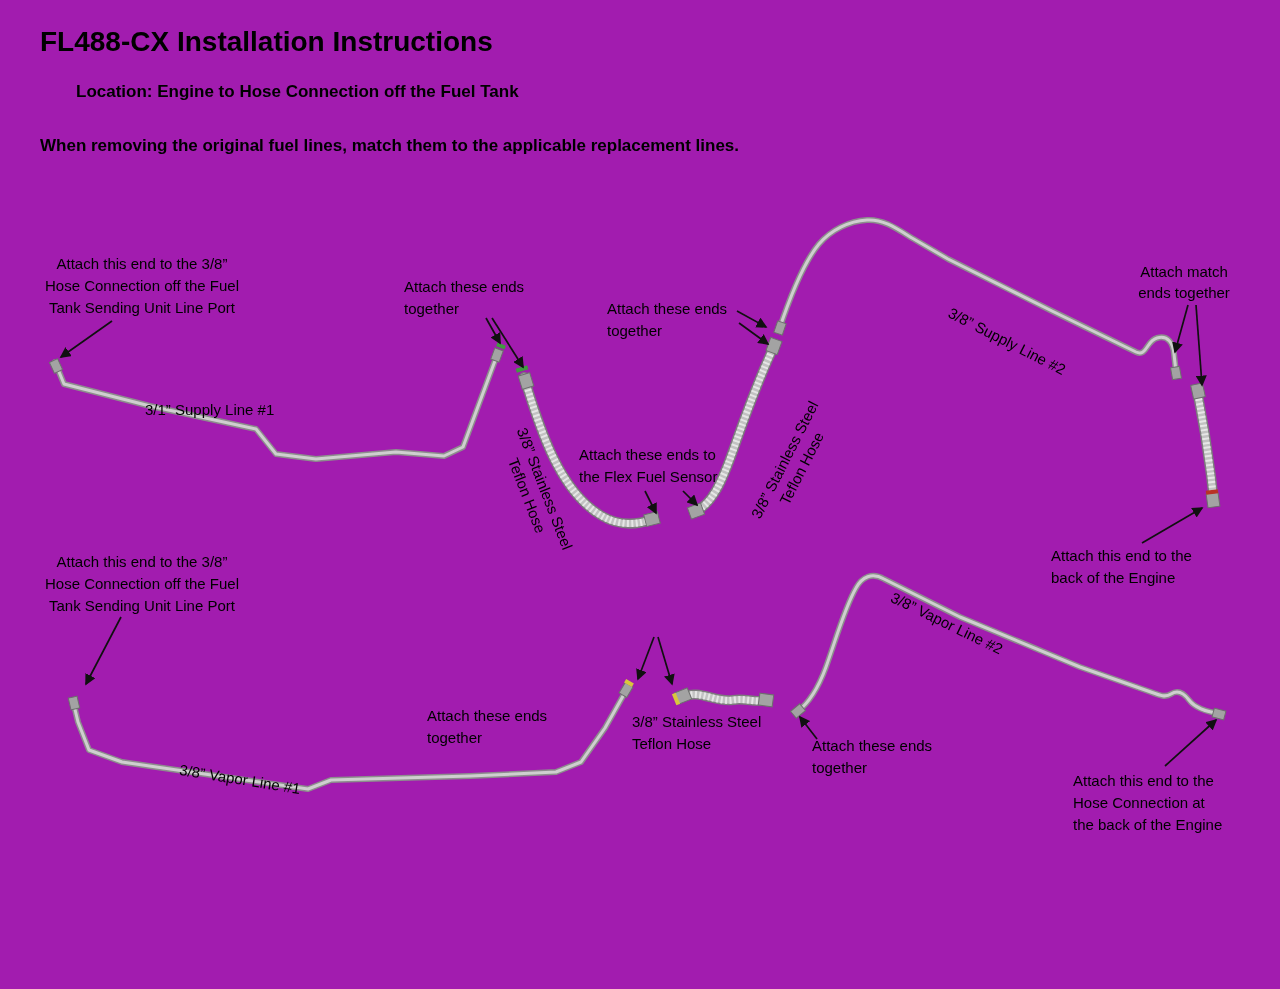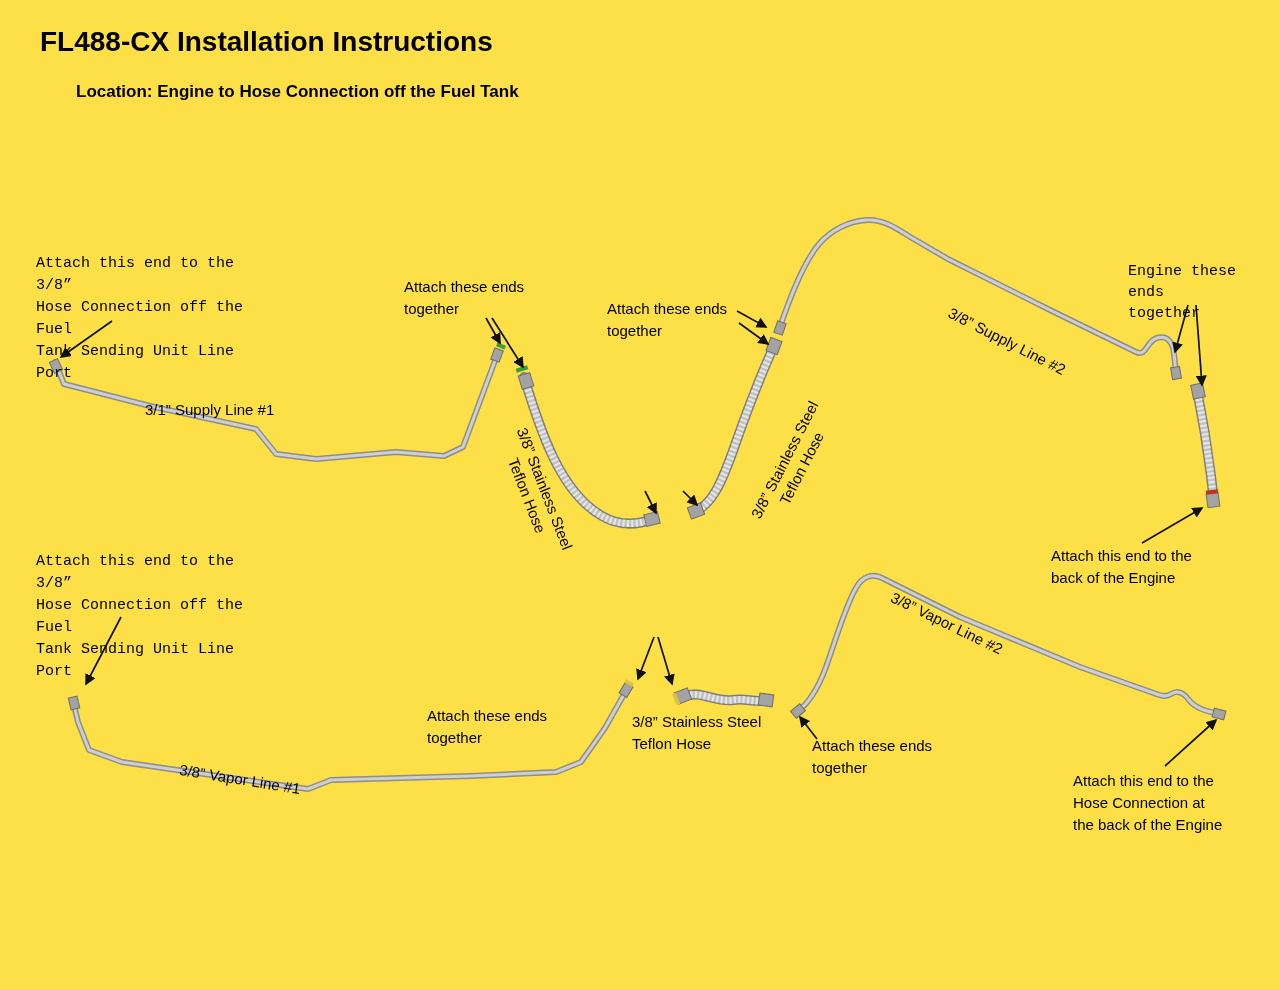--- a/index.html
+++ b/index.html
@@ -3,29 +3,29 @@
 <meta charset="utf-8">
 <style>
   * { box-sizing: border-box; }
   html, body { margin: 0; padding: 0; }
   body {
     width: 1280px; height: 989px;
     background: #ffffff;
     font-family: "Liberation Sans", sans-serif;
     color: #000;
   }
-  .page { position: relative; width: 1280px; height: 989px; overflow: hidden; background: #fde047; }
+  .page { position: relative; width: 1280px; height: 989px; overflow: hidden; background: #a21caf; }
   .diagram-svg { position: absolute; left: 0; top: 0; }
 
   .title { position: absolute; left: 40px; top: 26px; margin: 0; font-size: 28px; font-weight: 700; letter-spacing: 0; }
   .subtitle { position: absolute; left: 40px; top: 82px; font-size: 17px; font-weight: 700; margin-left: 36px; }
   .intro { position: absolute; left: 40px; top: 136px; font-size: 17px; font-weight: 700; }
 
   .ann { position: absolute; font-size: 15px; line-height: 22px; white-space: pre-line; }
-  .center { text-align: left; font-family: Liberation Mono, monospace; }
+  .center { text-align: center; }
   .rot { position: absolute; font-size: 15px; line-height: 19px; white-space: pre-line; text-align: center; }
 
   .footer { position: absolute; left: 40px; top: 898px; font-size: 17px; font-weight: 700; line-height: 23px; }
 
   
   .tO { fill: none; stroke: #8d8d8d; stroke-width: 6; stroke-linejoin: round; stroke-linecap: round; }
   .tI { fill: none; stroke: #cfcfcf; stroke-width: 3; stroke-linejoin: round; stroke-linecap: round; }
   
   .hO { fill: none; stroke: #7d7d7d; stroke-width: 10; stroke-linejoin: round; stroke-linecap: round; }
   .hI { fill: none; stroke: #c2c2c2; stroke-width: 7; stroke-linejoin: round; stroke-linecap: round; }
@@ -172,35 +172,38 @@
       <line class="arr" x1="121" y1="617" x2="86" y2="684"></line>
       <line class="arr" x1="654" y1="637" x2="638" y2="679"></line>
       <line class="arr" x1="658" y1="637" x2="672" y2="684"></line>
       <line class="arr" x1="817" y1="739" x2="800" y2="717"></line>
       <line class="arr" x1="1165" y1="766" x2="1216" y2="720"></line>
     </g>
   </svg>
 
   <h1 class="title">FL488-CX Installation Instructions</h1>
   <div class="subtitle">Location: Engine to Hose Connection off the Fuel Tank</div>
+  <div class="intro">When removing the original fuel lines, match them to the applicable replacement lines.</div>
 
   <div class="ann center" style="left:36px; top:253px; width:212px;">Attach this end to the 3/8”
 Hose Connection off the Fuel
 Tank Sending Unit Line Port</div>
   <div class="ann" style="left:145px; top:399px;">3/1” Supply Line #1</div>
   <div class="ann" style="left:404px; top:276px;">Attach these ends
 together</div>
   <div class="ann" style="left:607px; top:298px;">Attach these ends
 together</div>
   <div class="rot" style="left:536px; top:492px; transform:translate(-50%,-50%) rotate(69deg);">3/8” Stainless Steel
 Teflon Hose</div>
+  <div class="ann" style="left:579px; top:444px;">Attach these ends to
+the Flex Fuel Sensor</div>
   <div class="rot" style="left:793px; top:464px; transform:translate(-50%,-50%) rotate(-63deg);">3/8” Stainless Steel
 Teflon Hose</div>
   <div class="rot" style="left:1007px; top:341px; transform:translate(-50%,-50%) rotate(27deg);">3/8” Supply Line #2</div>
-  <div class="ann center" style="left:1128px; top:261px; width:112px; line-height:21px;">Engine these
+  <div class="ann center" style="left:1128px; top:261px; width:112px; line-height:21px;">Attach match
 ends together</div>
   <div class="ann" style="left:1051px; top:545px;">Attach this end to the
 back of the Engine</div>
 
   <div class="ann center" style="left:36px; top:551px; width:212px;">Attach this end to the 3/8”
 Hose Connection off the Fuel
 Tank Sending Unit Line Port</div>
   <div class="rot" style="left:240px; top:779px; transform:translate(-50%,-50%) rotate(9deg);">3/8” Vapor Line #1</div>
   <div class="ann" style="left:427px; top:705px;">Attach these ends
 together</div>

